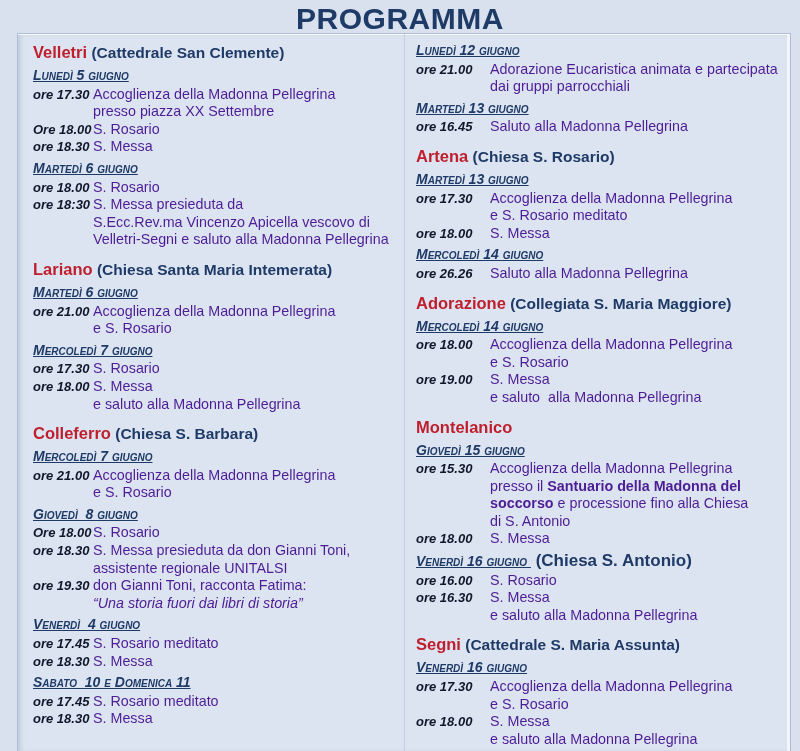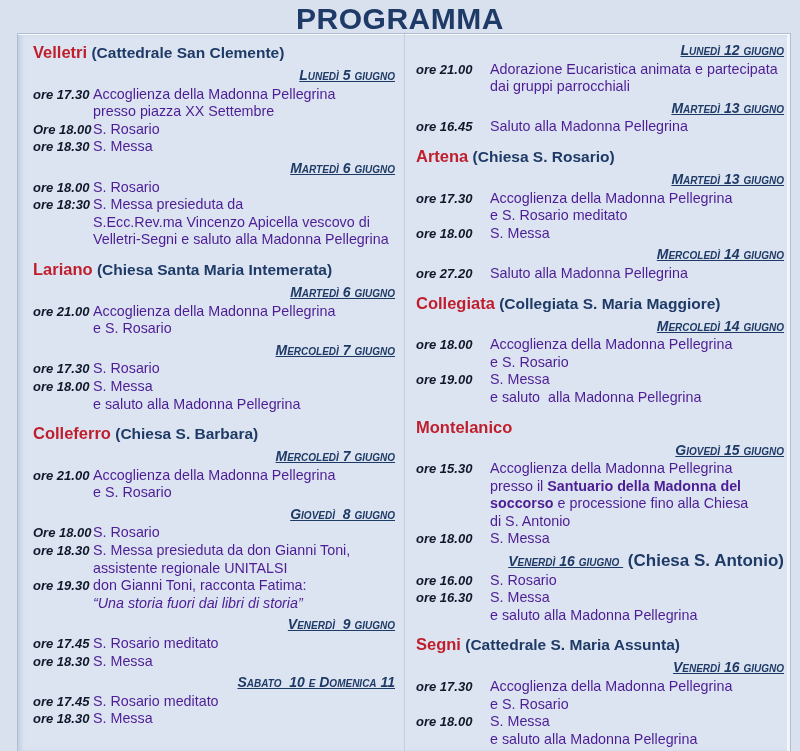--- a/index.html
+++ b/index.html
@@ -37,21 +37,20 @@
     white-space:pre-wrap;
   }
   .city:first-child{margin-top:4px;}
   .city-name{color:#bf1e2d;}
   .city-venue{color:#1e3a66;font-size:15.5px;}
   .day{
     margin:4px 0 1px 0;
     font-size:14px;font-weight:bold;font-style:italic;
     color:#1e3a66;line-height:17.6px;
     white-space:pre-wrap;
-    text-align:right;
   }
   .day-label{font-variant:small-caps;text-decoration:underline;}
   .day-suffix{font-size:17px;font-style:normal;}
   .event{display:flex;align-items:flex-start;}
   .time{
     flex:0 0 auto;
     font-size:13px;font-weight:bold;font-style:italic;
     color:#0f172a;line-height:17.6px;
     white-space:nowrap;
   }
@@ -155,21 +154,21 @@
             <div class="line"><span>assistente regionale UNITALSI</span></div>
           </div>
         </div>
         <div class="event">
           <div class="time">ore 19.30</div>
           <div class="desc">
             <div class="line"><span>don Gianni Toni, racconta Fatima:</span></div>
             <div class="line"><span class="seg-i">“Una storia fuori dai libri di storia”</span></div>
           </div>
         </div>
-        <div class="day"><span class="day-label">Venerdì  9 giugno</span></div>
+        <div class="day"><span class="day-label">Venerdì  4 giugno</span></div>
         <div class="event">
           <div class="time">ore 17.45</div>
           <div class="desc">
             <div class="line"><span>S. Rosario meditato</span></div>
           </div>
         </div>
         <div class="event">
           <div class="time">ore 18.30</div>
           <div class="desc">
             <div class="line"><span>S. Messa</span></div>
@@ -215,26 +214,26 @@
           </div>
         </div>
         <div class="event">
           <div class="time">ore 18.00</div>
           <div class="desc">
             <div class="line"><span>S. Messa</span></div>
           </div>
         </div>
         <div class="day"><span class="day-label">Mercoledì 14 giugno</span></div>
         <div class="event">
-          <div class="time">ore 27.20</div>
+          <div class="time">ore 26.26</div>
           <div class="desc">
             <div class="line"><span>Saluto alla Madonna Pellegrina</span></div>
           </div>
         </div>
-        <div class="city"><span class="city-name">Collegiata</span><span class="city-venue"> (Collegiata S. Maria Maggiore)</span></div>
+        <div class="city"><span class="city-name">Adorazione</span><span class="city-venue"> (Collegiata S. Maria Maggiore)</span></div>
         <div class="day"><span class="day-label">Mercoledì 14 giugno</span></div>
         <div class="event">
           <div class="time">ore 18.00</div>
           <div class="desc">
             <div class="line"><span>Accoglienza della Madonna Pellegrina</span></div>
             <div class="line"><span>e S. Rosario</span></div>
           </div>
         </div>
         <div class="event">
           <div class="time">ore 19.00</div>

